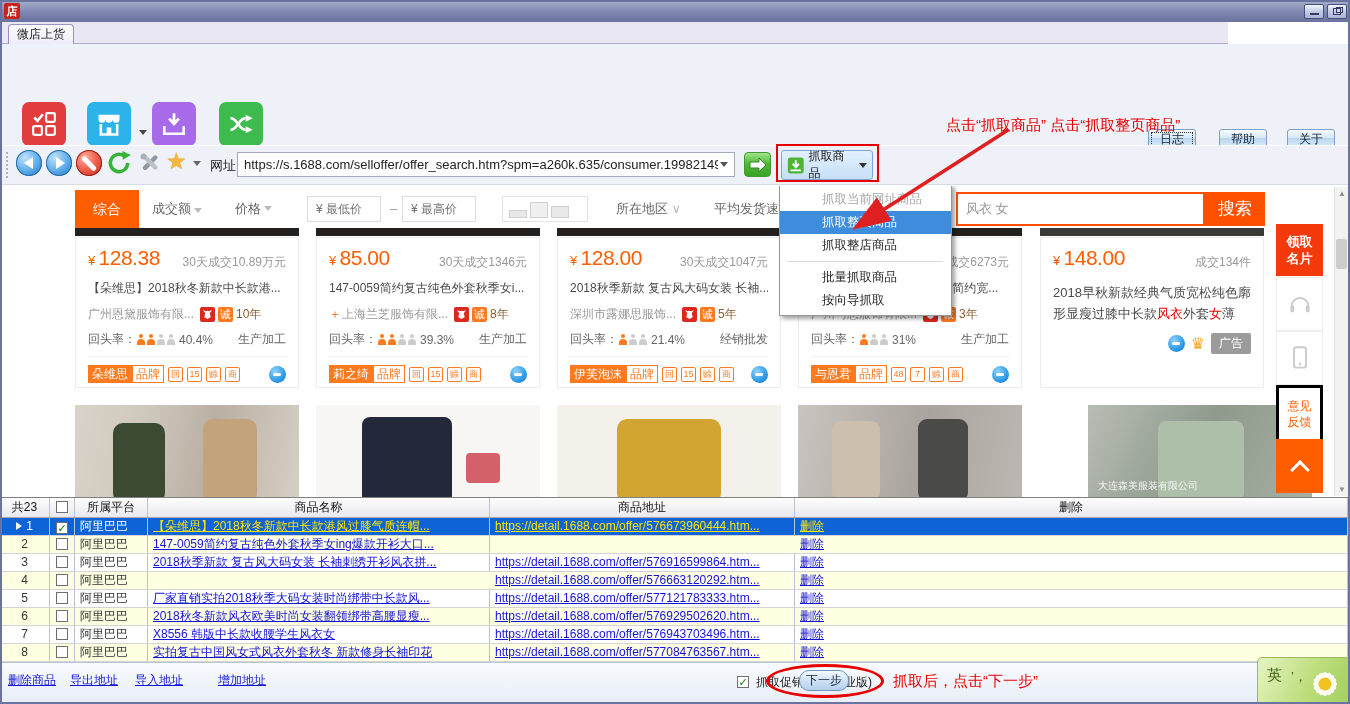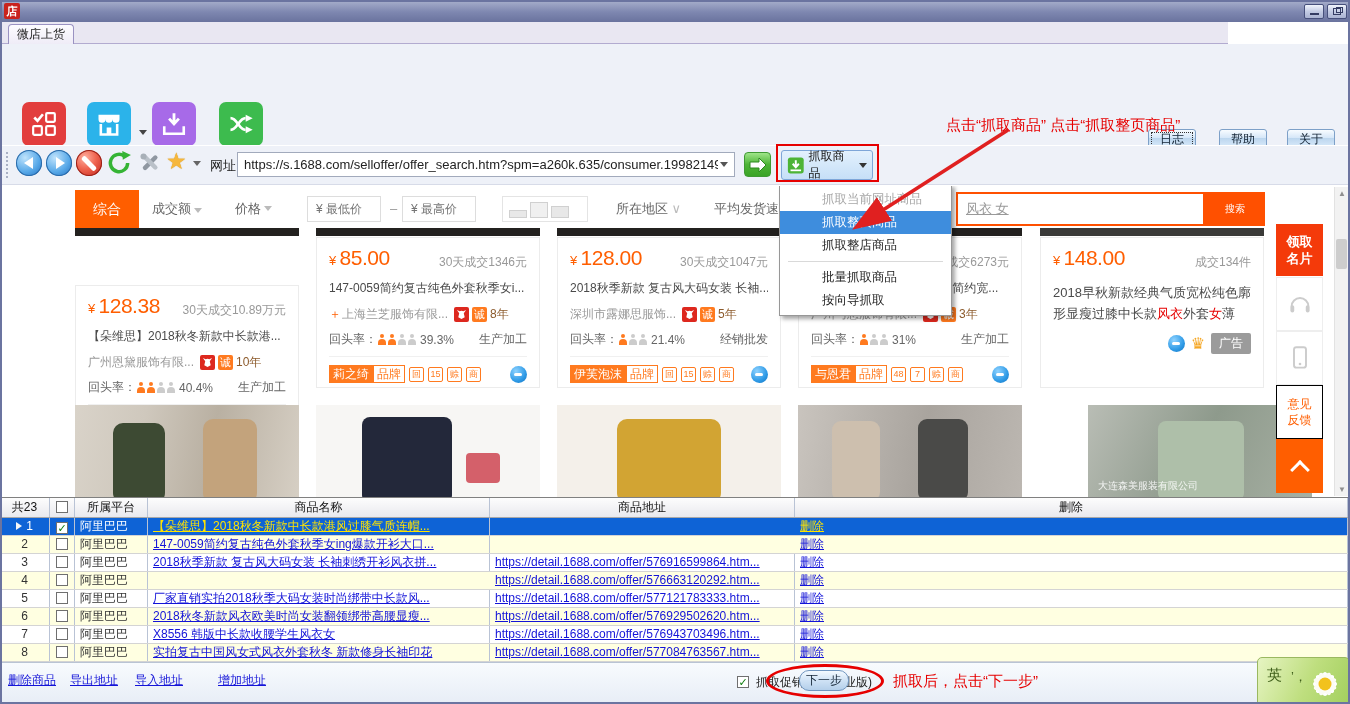--- a/index.html
+++ b/index.html
@@ -61,23 +61,23 @@
   .browser { position:absolute; left:2px; top:186px; width:1346px; height:311px; background:#fff; overflow:hidden; }
   .fitem { position:absolute; top:4px; height:38px; line-height:38px; color:#666; font-size:13px; white-space:nowrap; }
   .sort-active { position:absolute; left:73px; top:4px; width:64px; height:38px; background:#ff5e00; color:#fff;
                  font-size:14px; text-align:center; line-height:38px; }
   .pinput { position:absolute; top:10px; width:74px; height:26px; border:1px solid #ddd; background:#fff; color:#bbb;
             font-size:12px; line-height:24px; padding-left:8px; }
   .viewbox { position:absolute; top:10px; width:86px; height:26px; border:1px solid #e4e4e4; display:flex; align-items:flex-end; gap:3px; padding:3px 6px; }
   .viewbox i { display:block; background:#e8e8e8; border:1px solid #d0d0d0; }
   .gcaret { width:0; height:0; border-left:4px solid transparent; border-right:4px solid transparent; border-top:5px solid #bbb; display:inline-block; margin-left:3px; }
   .search-in { position:absolute; left:954px; top:6px; width:249px; height:34px; border:2px solid #ff5000; padding:0 8px;
-               font-size:13px; color:#999; font-family:"Liberation Sans","DejaVu Sans",sans-serif;text-decoration:underline; }
+               font-size:13px; color:#999; font-family:"Liberation Sans","DejaVu Sans",sans-serif; }
   .search-btn { position:absolute; left:1203px; top:6px; width:60px; height:34px; background:#ff5000; color:#fff;
-                font-size:10px; text-align:center; line-height:34px; }
+                font-size:17px; text-align:center; line-height:34px; }
   .strip { position:absolute; top:42px; height:8px; background:#23211f; }
 
   .card { position:absolute; top:51px; width:224px; height:151px; background:#fff; border:1px solid #ececec; padding:8px 12px 0 12px; }
   .c-price { height:28px; }
   .c-price .cur { color:#ff5e00; font-size:13px; }
   .c-price .val { color:#ff5e00; font-size:21px; letter-spacing:-0.5px; }
   .c-price .sales { float:right; color:#999; font-size:12px; margin-top:8px; }
   .c-title { margin-top:6px; color:#4a4a4a; font-size:12px; white-space:nowrap; overflow:hidden; }
   .c-comp { margin-top:9px; color:#999; font-size:12px; display:flex; align-items:center; }
   .c-comp .plus { color:#ff5e00; margin-right:1px; }
@@ -114,21 +114,21 @@
   .msep { border-top:1px solid #d9d9d9; margin:4px 8px; }
 
   
   .pimg { position:absolute; top:219px; width:224px; height:92px; overflow:hidden; }
   .wmark { position:absolute; left:10px; bottom:4px; color:rgba(255,255,255,.85); font-size:10px; }
 
   
   .sbox { position:absolute; left:1274px; width:47px; text-align:center; }
   .sb-red { background:#f43a0a; color:#fff; font-size:13px; font-weight:bold; line-height:17px; padding:9px 0; }
   .sb-ic { background:#fff; border:1px solid #eee; height:54px; display:flex; align-items:center; justify-content:center; }
-  .sb-fb { background:#fff; border:1px solid #000000; color:#ff5e00; font-size:12px; line-height:16px; padding:10px 0; }
+  .sb-fb { background:#fff; border:3px solid #000000; color:#ff5e00; font-size:12px; line-height:16px; padding:10px 0; }
   .sb-up { background:#ff5e00; height:54px; display:flex; align-items:center; justify-content:center; }
   .chev { width:14px; height:14px; border-left:3px solid #fff; border-top:3px solid #fff; transform:rotate(45deg); margin-top:8px; }
 
   
   .sbar { position:absolute; left:1332px; top:1px; width:14px; height:309px; background:#f2f2f2; border-left:1px solid #e2e2e2; }
   .sbar .thumb { position:absolute; left:1px; top:52px; width:11px; height:30px; background:#cdcdcd; border-radius:2px; }
   .sbar .ar { position:absolute; left:3px; color:#8f8f8f; font-size:8px; }
 
   
   .grid { position:absolute; left:0; top:497px; width:1350px; height:165px; background:#fff; border-top:1px solid #808080; overflow:hidden; }
@@ -297,21 +297,21 @@
   <div class="fitem" style="left:822px;"><span>经营模式</span></div>
   <input class="search-in" type="text" value="风衣 女" style="">
   <div class="search-btn">搜索</div>
 
   <div class="strip" style="left:73px;  width:224px;"></div>
   <div class="strip" style="left:314px; width:224px;"></div>
   <div class="strip" style="left:555px; width:224px;"></div>
   <div class="strip" style="left:796px; width:224px;"></div>
   <div class="strip" style="left:1038px; width:224px; background:#3a3a38;"></div>
 
-  <div class="card" style="left:73px;margin-top:48px;">
+  <div class="card" style="left:73px;">
     <div class="c-price"><span class="cur">¥</span> <span class="val">128.38</span><span class="sales">30天成交10.89万元</span></div>
     <div class="c-title">【朵维思】2018秋冬新款中长款港...</div>
     <div class="c-comp">
       <span class="nm">广州恩黛服饰有限...</span>
       <span class="sq-bull">
           <svg width="11" height="11" viewBox="0 0 12 12">
             <path d="M1 1 L3.5 4.5 L2.5 9 L6 11 L9.5 9 L8.5 4.5 L11 1 L8 2.5 L6 2 L4 2.5 Z" fill="#fff"></path>
           </svg>
         </span>
       <span class="sq-cheng">诚</span>
@@ -528,20 +528,21 @@
     <div class="gc c3" style="text-align:center; padding-left:0;">商品名称</div>
     <div class="gc c4" style="text-align:center; padding-left:0;">商品地址</div>
     <div class="gc c5" style="text-align:center; padding-left:0;">删除</div>
   </div>
 
   <div class="trow sel" style="top:20px;">
     <div class="gc c0"><span class="rowptr"></span><span>1</span></div>
     <div class="gc c1"><span class="cb">✓</span></div>
     <div class="gc c2">阿里巴巴</div>
     <div class="gc c3"><span class="lnk">【朵维思】2018秋冬新款中长款港风过膝气质连帽...</span></div>
+    <div class="gc c4"><span class="lnk">https://detail.1688.com/offer/576673960444.htm...</span></div>
     <div class="gc c5"><span class="lnk">删除</span></div>
   </div>
 
   <div class="trow alt" style="top:38px;">
     <div class="gc c0"><span>2</span></div>
     <div class="gc c1"><span class="cb"></span></div>
     <div class="gc c2">阿里巴巴</div>
     <div class="gc c3"><span class="lnk">147-0059简约复古纯色外套秋季女ing爆款开衫大口...</span></div>
     <div class="gc c5"><span class="lnk">删除</span></div>
   </div>

